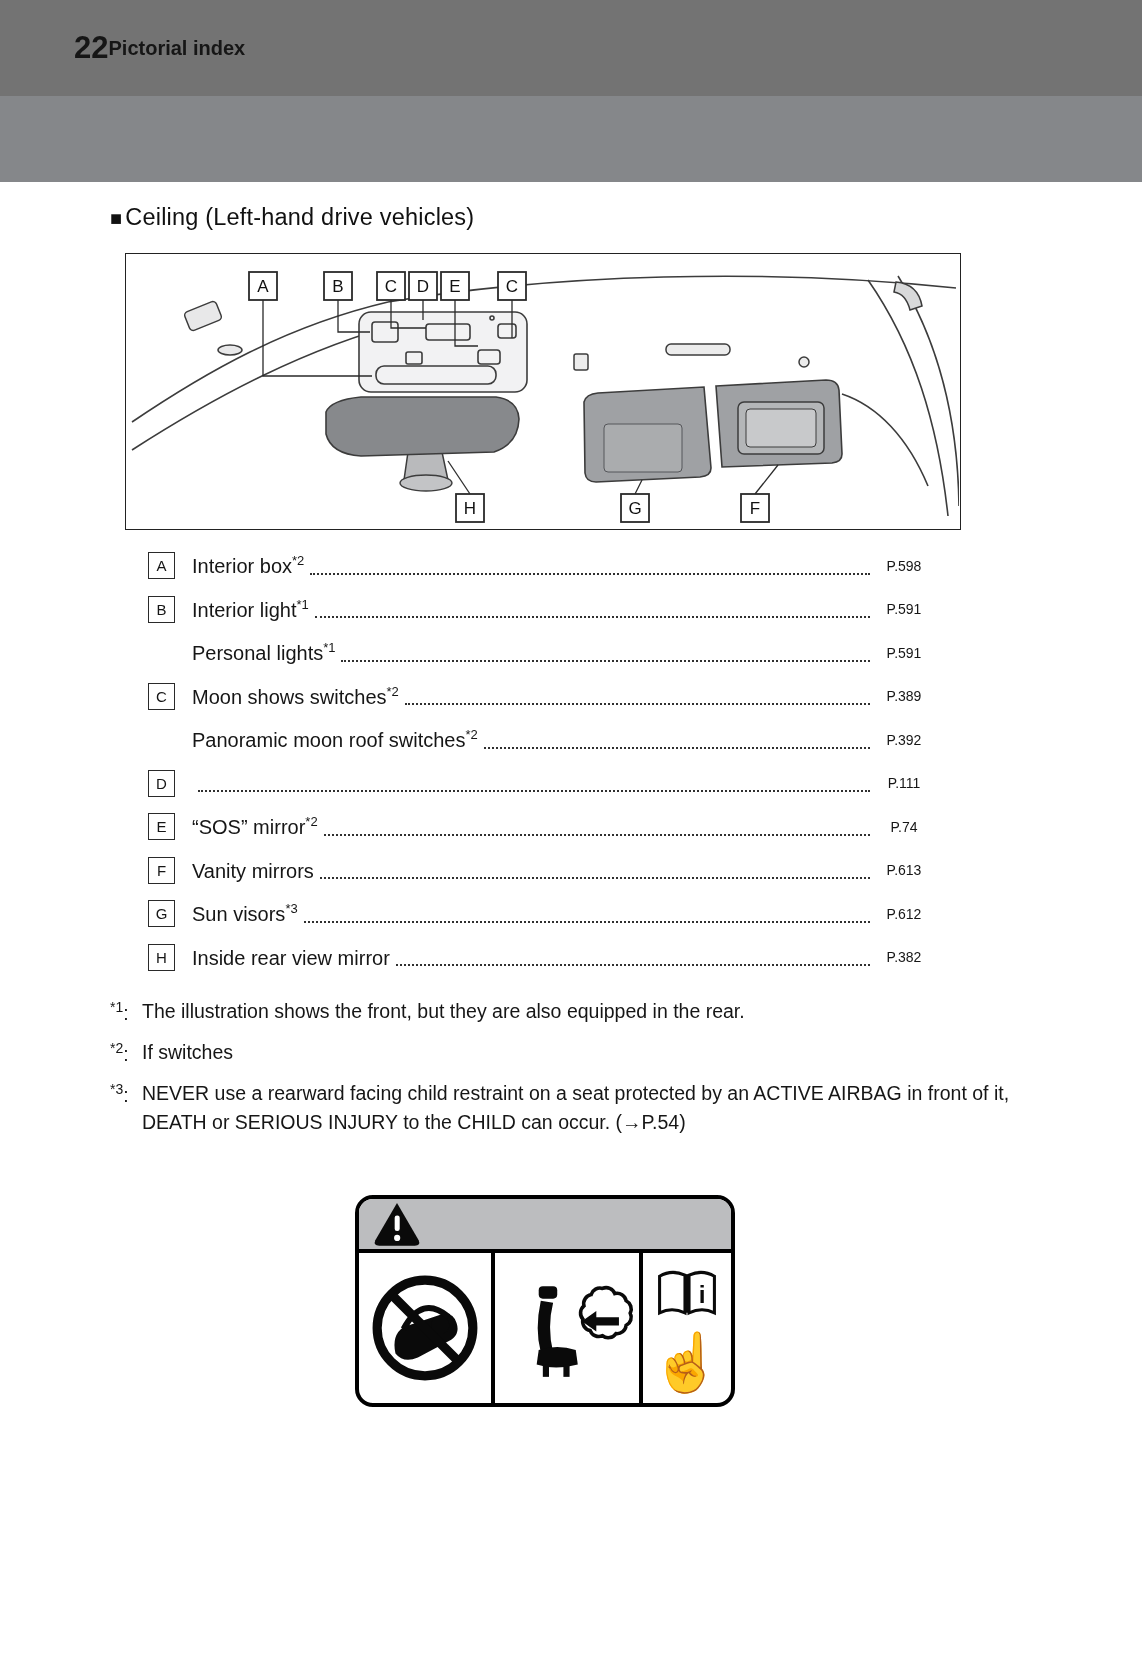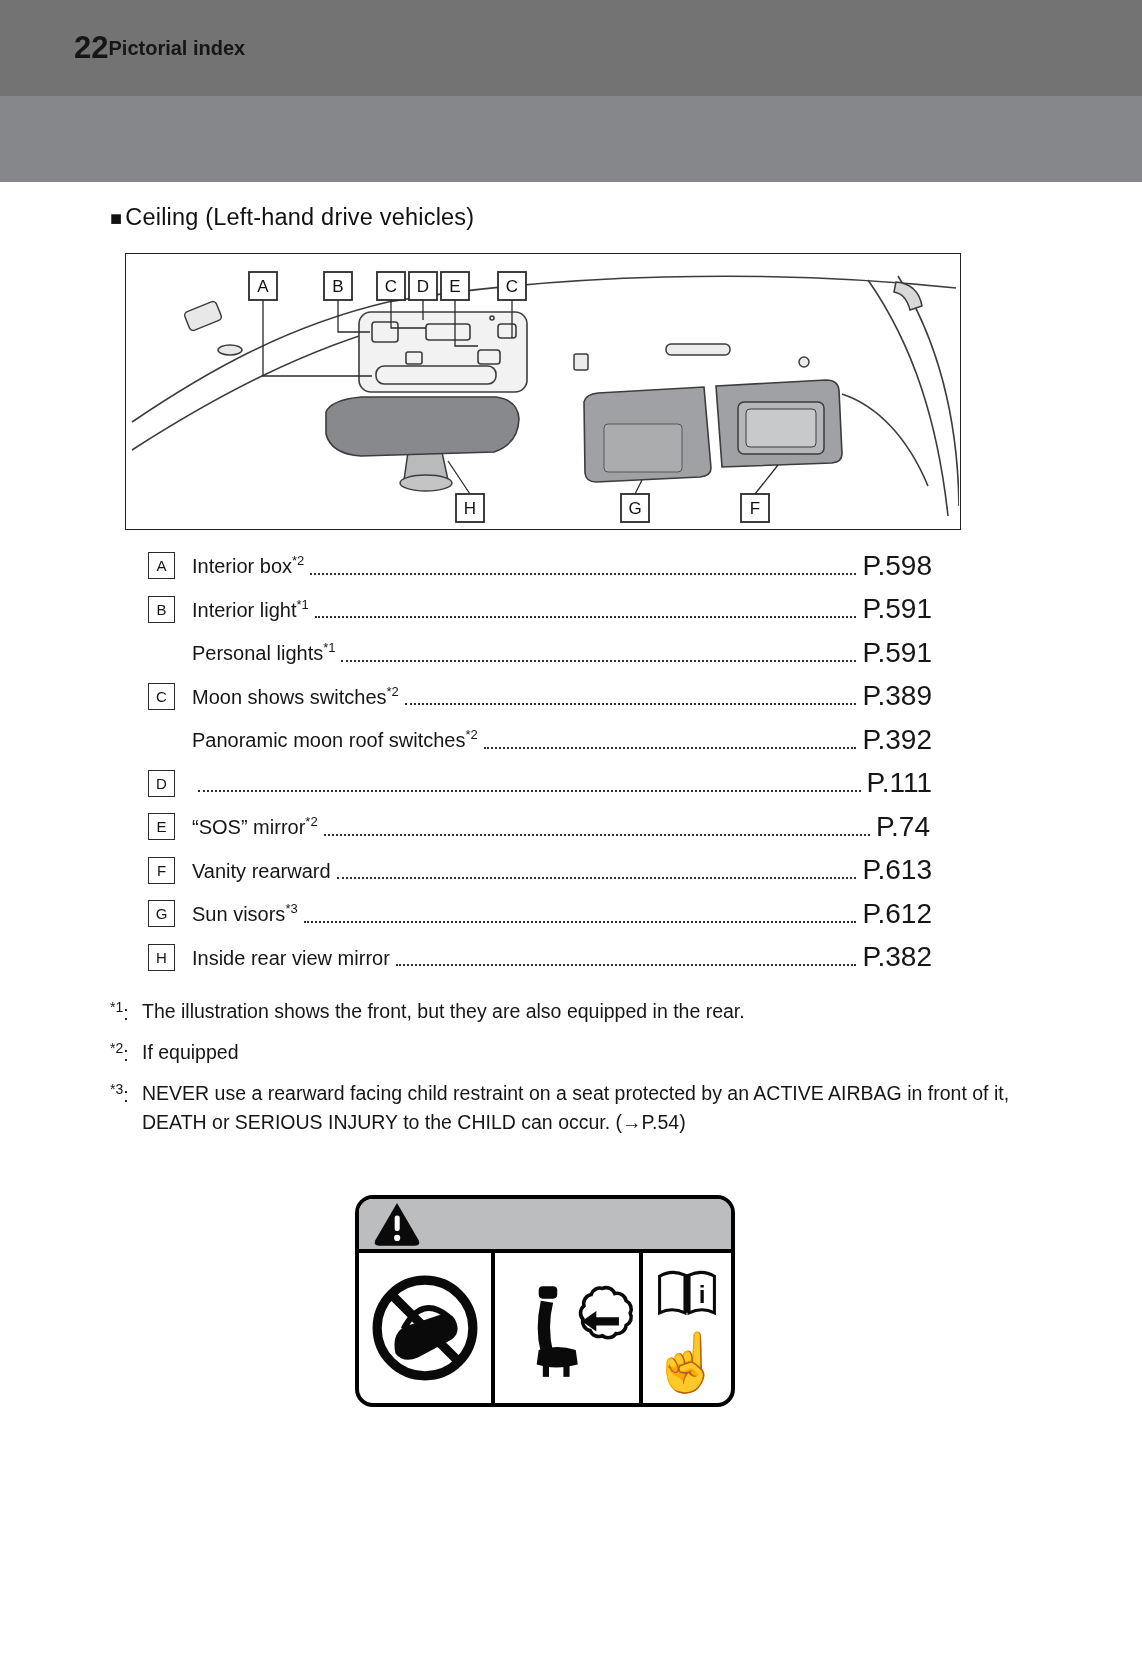--- a/index.html
+++ b/index.html
@@ -22,21 +22,21 @@
   .index-row { display: flex; align-items: center; height: 43.5px; }
   .letterbox {
     width: 27px; height: 27px; border: 1.7px solid #2a2a2a; flex: none;
     display: flex; align-items: center; justify-content: center;
     font-size: 15px; margin-right: 17px;
   }
   .index-row.cont .letterbox { visibility: hidden; }
   .ilabel { font-size: 20px; white-space: nowrap; }
   sup { font-size: 13px; }
   .leader { flex: 1; border-bottom: 2.5px dotted #2f2f2f; margin: 0 6px; height: 0; align-self: flex-end; margin-bottom: 13px; }
-  .pageref { font-size: 28px; min-width: 56px; text-align: left; white-space: nowrap; }
+  .pageref { font-size: 14px; min-width: 56px; text-align: center; white-space: nowrap; }
   .footnotes { margin-top: 18px; font-size: 19.5px; }
   .footnote { display: flex; margin-bottom: 10px; line-height: 1.5; }
   .fn-marker { flex: none; width: 32px; }
   .fn-marker sup { font-size: 14px; }
   .fn-text { flex: 1; }
   .airbag { width: 380px; margin: 58px 0 0 245px; border: 4px solid #000; border-radius: 18px; overflow: hidden; background: #fff; }
   .airbag-header { background: #bcbdbf; border-bottom: 4px solid #000; height: 54px; display: flex; align-items: center; padding: 0 12px; }
   .airbag-title { flex: 1; text-align: center; font-size: 40px; font-weight: bold; letter-spacing: 0.5px; color: #0a0a0a; }
   .airbag-body { display: flex; height: 150px; }
   .ab-cell { display: flex; align-items: center; justify-content: center; }
@@ -195,21 +195,21 @@
 
       <div class="index-row">
         <span class="letterbox">E</span>
         <span class="ilabel"><span>“SOS” mirror</span><sup>*2</sup></span>
         <span class="leader"></span>
         <span class="pageref">P.74</span>
       </div>
 
       <div class="index-row">
         <span class="letterbox">F</span>
-        <span class="ilabel"><span>Vanity rearward</span><sup></sup></span>
+        <span class="ilabel"><span>Vanity mirrors</span><sup></sup></span>
         <span class="leader"></span>
         <span class="pageref">P.613</span>
       </div>
 
       <div class="index-row">
         <span class="letterbox">G</span>
         <span class="ilabel"><span>Sun visors</span><sup>*3</sup></span>
         <span class="leader"></span>
         <span class="pageref">P.612</span>
       </div>
@@ -223,21 +223,21 @@
 
     </div>
 
     <div class="footnotes">
       <div class="footnote">
         <span class="fn-marker"><sup>*1</sup><span>:</span></span>
         <span class="fn-text">The illustration shows the front, but they are also equipped in the rear.</span>
       </div>
       <div class="footnote">
         <span class="fn-marker"><sup>*2</sup><span>:</span></span>
-        <span class="fn-text">If equipped</span>
+        <span class="fn-text">If switches</span>
       </div>
       <div class="footnote">
         <span class="fn-marker"><sup>*3</sup><span>:</span></span>
         <span class="fn-text">NEVER use a rearward facing child restraint on a seat protected by an ACTIVE AIRBAG in front of it, DEATH or SERIOUS INJURY to the CHILD can occur. (→P.54)</span>
       </div>
     </div>
 
     <div class="airbag">
       <div class="airbag-header">
         <svg width="52" height="48" viewBox="0 0 64 62">

